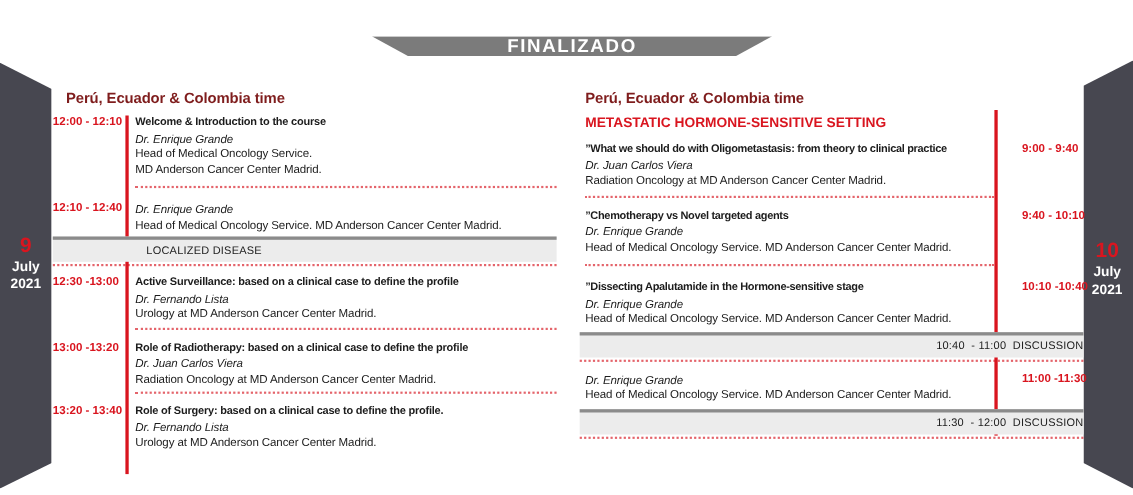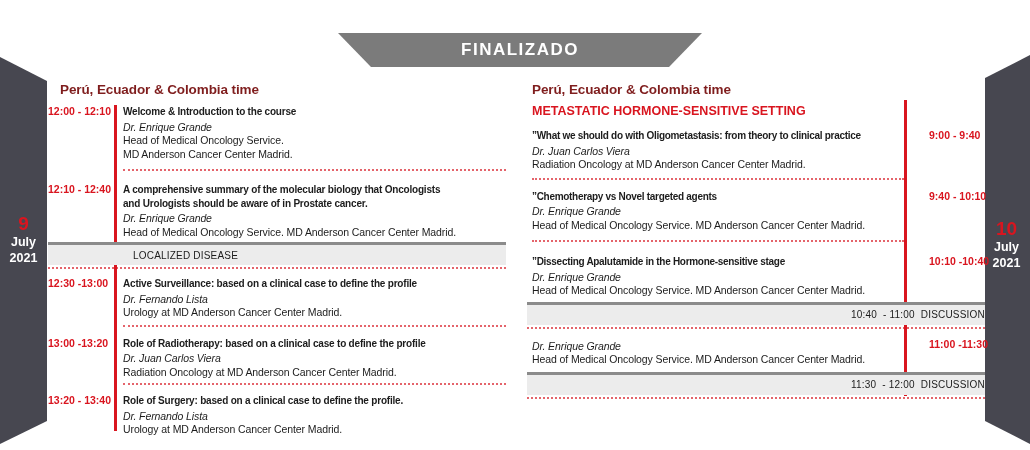--- a/index.html
+++ b/index.html
@@ -1,20 +1,20 @@
 <!DOCTYPE html>
 <html><head>
 <meta charset="utf-8">
 <style>
   html,body{margin:0;padding:0;background:#fff;}
   .canvas{position:relative;width:1030px;height:450px;background:#fff;overflow:hidden;
           font-family:"Liberation Sans",sans-serif;color:#1c1c1c;}
 
   
-  .banner{position:absolute;left:338px;top:33px;width:364px;height:34px;background:#7b7b7b;
+  .banner{position:absolute;left:338px;top:33px;width:364px;height:18px;background:#7b7b7b;
           clip-path:polygon(0 0,100% 0,calc(100% - 33px) 100%,33px 100%);
           display:flex;align-items:center;justify-content:center;}
   .banner-label{color:#fff;font-weight:bold;font-size:17px;letter-spacing:1.5px;}
 
   
   .flap{position:absolute;top:0;width:47px;height:450px;background:#474750;}
   .flap-left{left:0;clip-path:polygon(0 57px,47px 81px,47px 421px,0 444px);}
   .flap-right{left:983px;clip-path:polygon(2px 78px,47px 55px,47px 444px,2px 421px);}
   .flap-inner{position:absolute;left:0;width:100%;text-align:center;font-weight:bold;color:#fff;}
   .flap-left  .flap-inner{top:213px;}
@@ -91,22 +91,20 @@
         <div class="speaker">Dr. Enrique Grande</div>
         <div class="dept">Head of Medical Oncology Service.
 MD Anderson Cancer Center Madrid.</div>
       </div>
     </div>
     <div class="sep" style="margin:8px 0 12px 75px;"></div>
 
     <div class="item">
       <div class="time">12:10 - 12:40</div>
       <div class="body">
-        <div class="title">A comprehensive summary of the molecular biology that Oncologists
-and Urologists should be aware of in Prostate cancer.</div>
         <div class="speaker">Dr. Enrique Grande</div>
         <div class="dept">Head of Medical Oncology Service. MD Anderson Cancer Center Madrid.</div>
       </div>
     </div>
 
     <div class="bar bar-section" style="margin-top:3px;">
       <span class="bar-label">LOCALIZED DISEASE</span>
     </div>
     <div class="sep" style="margin:2px 0 8px 0;"></div>
 

